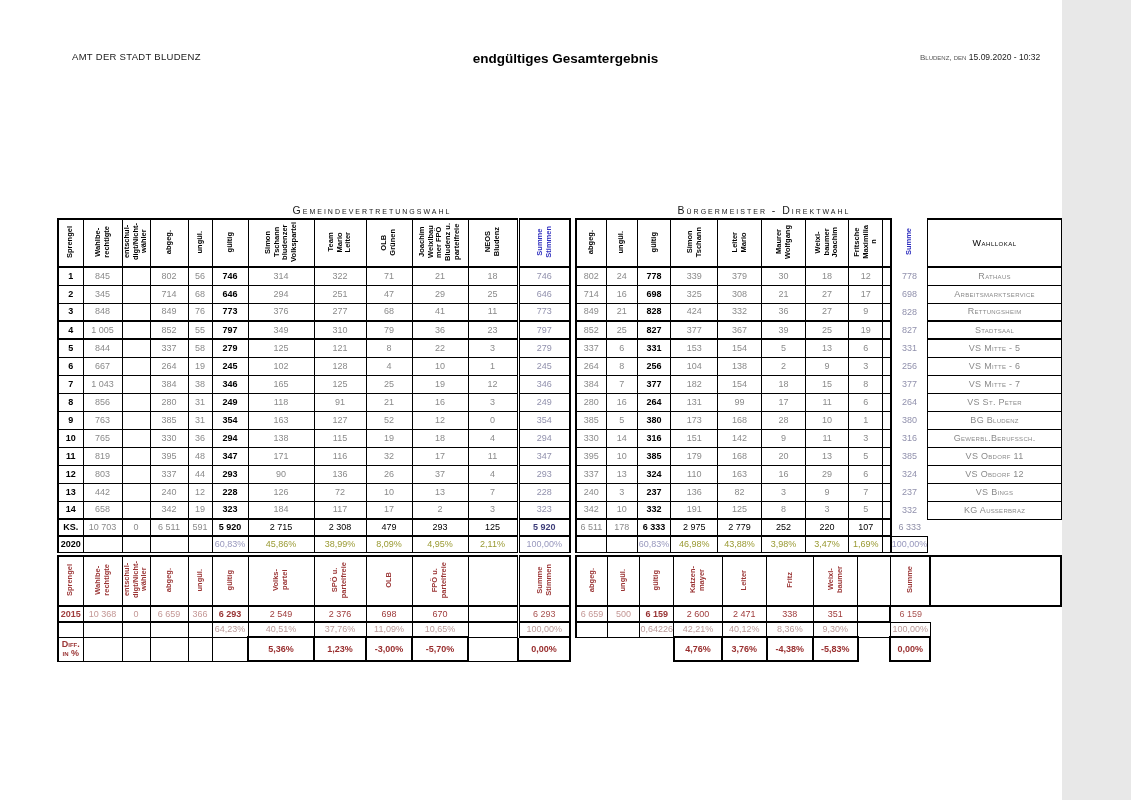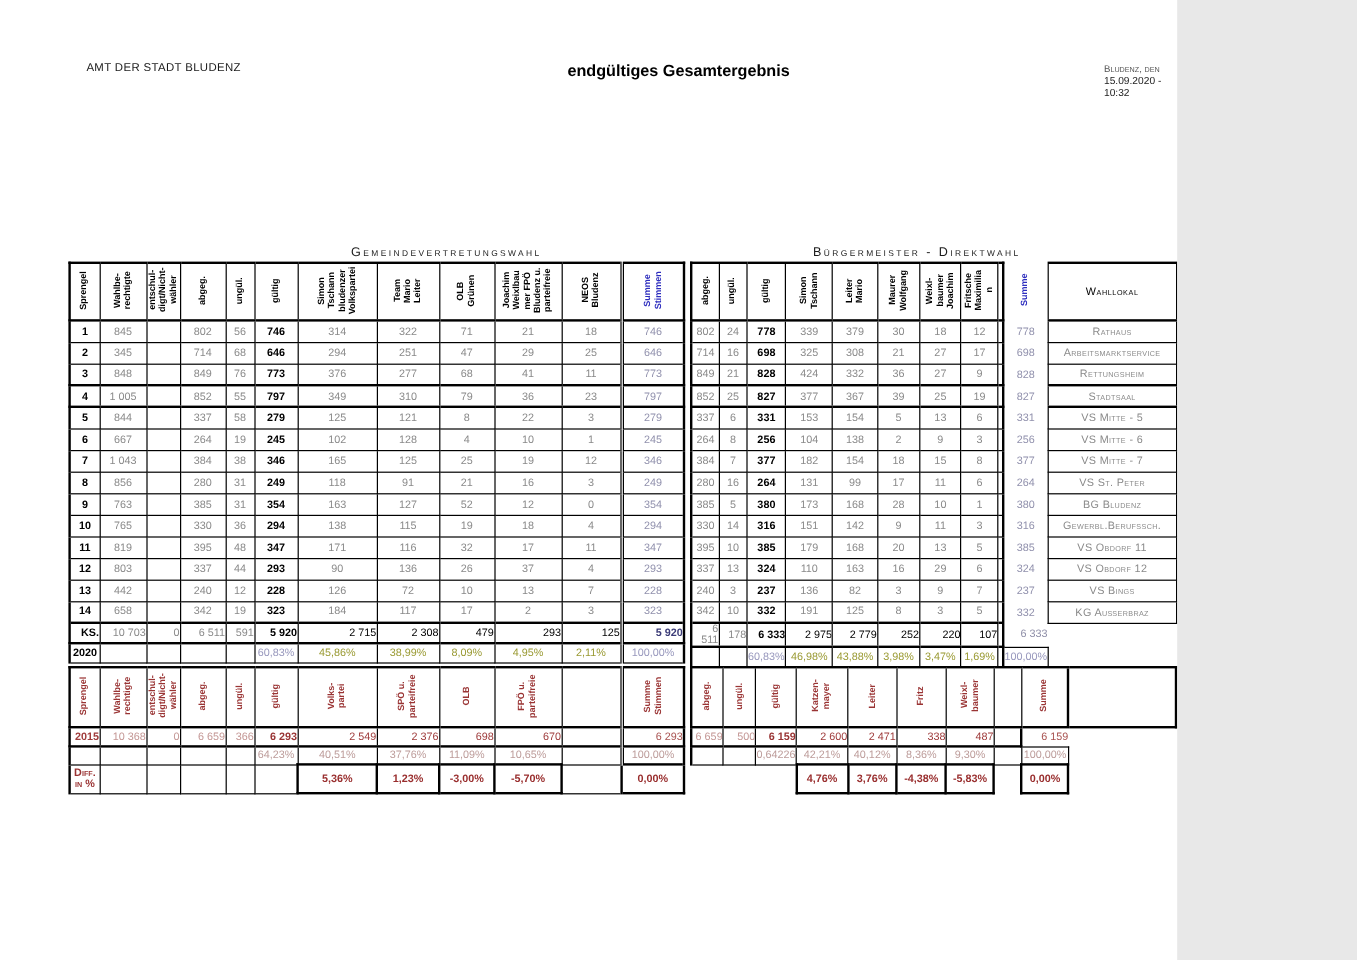--- a/index.html
+++ b/index.html
@@ -1,16 +1,16 @@
 <!DOCTYPE html>
 <html><head>
 <meta charset="utf-8">
 <style>
   html,body{margin:0;padding:0;background:#e8e8e8;}
-  .sheet{position:relative;width:981px;height:800px;background:#fff;font-family:"Liberation Sans",sans-serif;color:#000;overflow:hidden;}
+  .sheet{position:relative;width:1062px;height:800px;background:#fff;font-family:"Liberation Sans",sans-serif;color:#000;overflow:hidden;}
   .org{position:absolute;left:72px;top:51px;font-size:9.5px;letter-spacing:.3px;color:#1a1a1a;}
   .titlewrap{position:absolute;left:0;top:49px;width:1131px;text-align:center;}
   .title{font-size:15.5px;font-weight:bold;letter-spacing:-.2px;}
   .subtitle{font-size:13.5px;font-weight:bold;margin-top:2px;}
   .datewrap{position:absolute;left:920px;top:52px;font-size:8.5px;color:#222;}
   .pd{font-variant:small-caps;color:#555;font-size:8px;}
   .gtitle{position:absolute;font-variant:small-caps;letter-spacing:2px;font-size:10.5px;color:#1a1a1a;text-align:center;height:13px;}
   .tblwrap{position:absolute;}
   table.grid{border-collapse:collapse;table-layout:fixed;}
   table.grid td,table.grid th{border:1px solid #000;overflow:hidden;vertical-align:middle;text-align:center;padding:0;font-size:9px;line-height:1;}
@@ -19,21 +19,21 @@
   th .v{display:inline-block;writing-mode:vertical-rl;transform:rotate(180deg);white-space:pre-line;font-size:7.5px;font-weight:bold;line-height:1.15;max-height:44px;}
   table.redh th, table.redh th .v{color:#9a3434;}
   .blue, .blue .v{color:#2d2dbe;}
   .nbh{border:none !important;background:transparent;}
   .nb{border:none !important;background:transparent;}
   .wlh{font-variant:small-caps;letter-spacing:.5px;font-size:9px;font-weight:normal;}
   .boxh{border-width:2px !important;}
   .endR{border-right-width:2px !important;}
   .dbl{border-left:3px double #000 !important;}
   tr.gsep td{border-bottom-width:2px;}
-  tr.thick td{border-top-width:2px;border-bottom-width:2px;text-align:right;}
+  tr.thick td{border-top-width:2px;border-bottom-width:2px;}
   tr.thick td:first-child{border-left-width:2px;}
   .lbl{font-weight:bold;color:#000;}
   .lblk{font-weight:bold;color:#000;font-size:10px;text-align:left;padding-left:2px;}
   .g{color:#8a8a8a;}
   .gs{color:#8a8a8a;font-size:7.5px;}
   .bz{color:#000;font-weight:bold;}
   .big{color:#000;font-size:12.5px;}
   .sum{color:#9191ad;}
   .sumk{color:#3c3c78;font-weight:bold;font-size:11px;}
   .sumk2{color:#8f8fa8;font-size:9px;}
@@ -702,21 +702,21 @@
             <th class=""><span class="v">Summe</span></th>
             <th class="boxh"><span class="v"></span></th>
           </tr>
           <tr class="thick" style="height:16px">
             <td class="rs">6 659</td>
             <td class="rs">500</td>
             <td class="rbz">6 159</td>
             <td class="rbig">2 600</td>
             <td class="rbig">2 471</td>
             <td class="rbig">338</td>
-            <td class="rbig">487</td>
+            <td class="rbig">351</td>
             <td class="endR"></td>
             <td class="rsum nb rt">6 159</td>
             <td class="nb"></td>
           </tr>
           <tr class="" style="height:15px">
             <td class=""></td>
             <td class=""></td>
             <td class="rp8 rt">0,64226</td>
             <td class="rp rt">42,21%</td>
             <td class="rp rt">40,12%</td>

